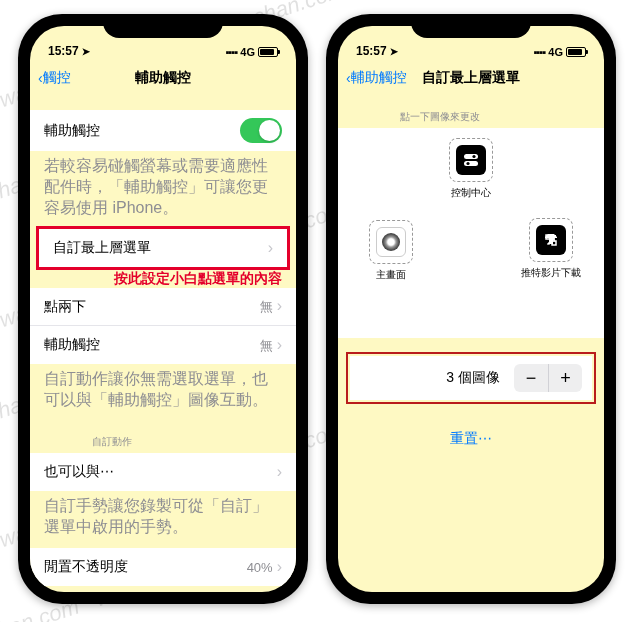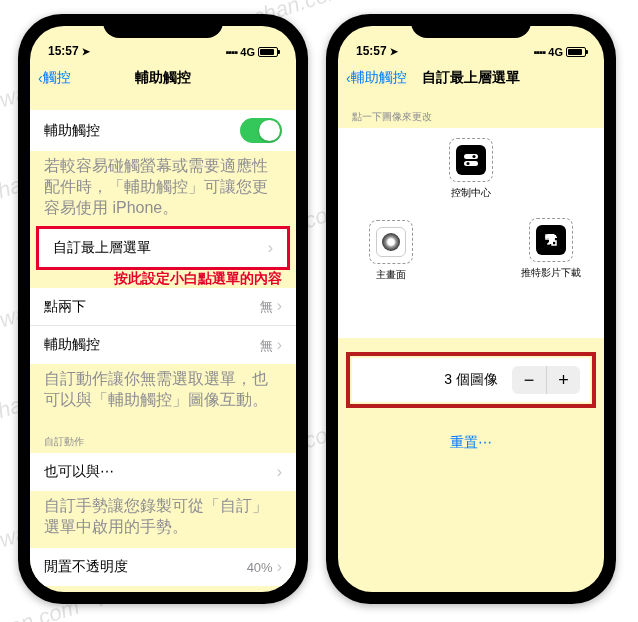--- a/index.html
+++ b/index.html
@@ -110,20 +110,21 @@
   .footer-text {
     font-size: 16px;
     color: #8e8e93;
     padding: 5px 14px 10px;
     line-height: 1.3;
   }
   .header-text {
     font-size: 10px;
     color: #8e8e93;
     padding: 14px 14px 4px;
+    margin-left: 48px;
   }
   .toggle {
     width: 42px;
     height: 25px;
     background: #34c759;
     border-radius: 25px;
     position: relative;
   }
   .toggle::after {
     content: "";
@@ -197,21 +198,21 @@
     display: flex;
     align-items: center;
     justify-content: center;
     font-size: 18px;
     color: #000;
   }
   .stepper-btn:first-of-type { border-radius: 6px 0 0 6px; }
   .stepper-btn:last-of-type { border-radius: 0 6px 6px 0; border-left: 1px solid #d1d1d6; }
   .stepper-wrap { display: flex; }
   .highlight-red-stepper {
-    border: 4px solid #b91c1c;
+    border: 2px solid #b91c1c;
     padding: 2px;
     margin: 14px 8px 0;
   }
   .reset-row {
     text-align: center;
     padding: 26px 0;
     color: #007aff;
     font-size: 14px;
   }
   .signal { letter-spacing: -1px; }

